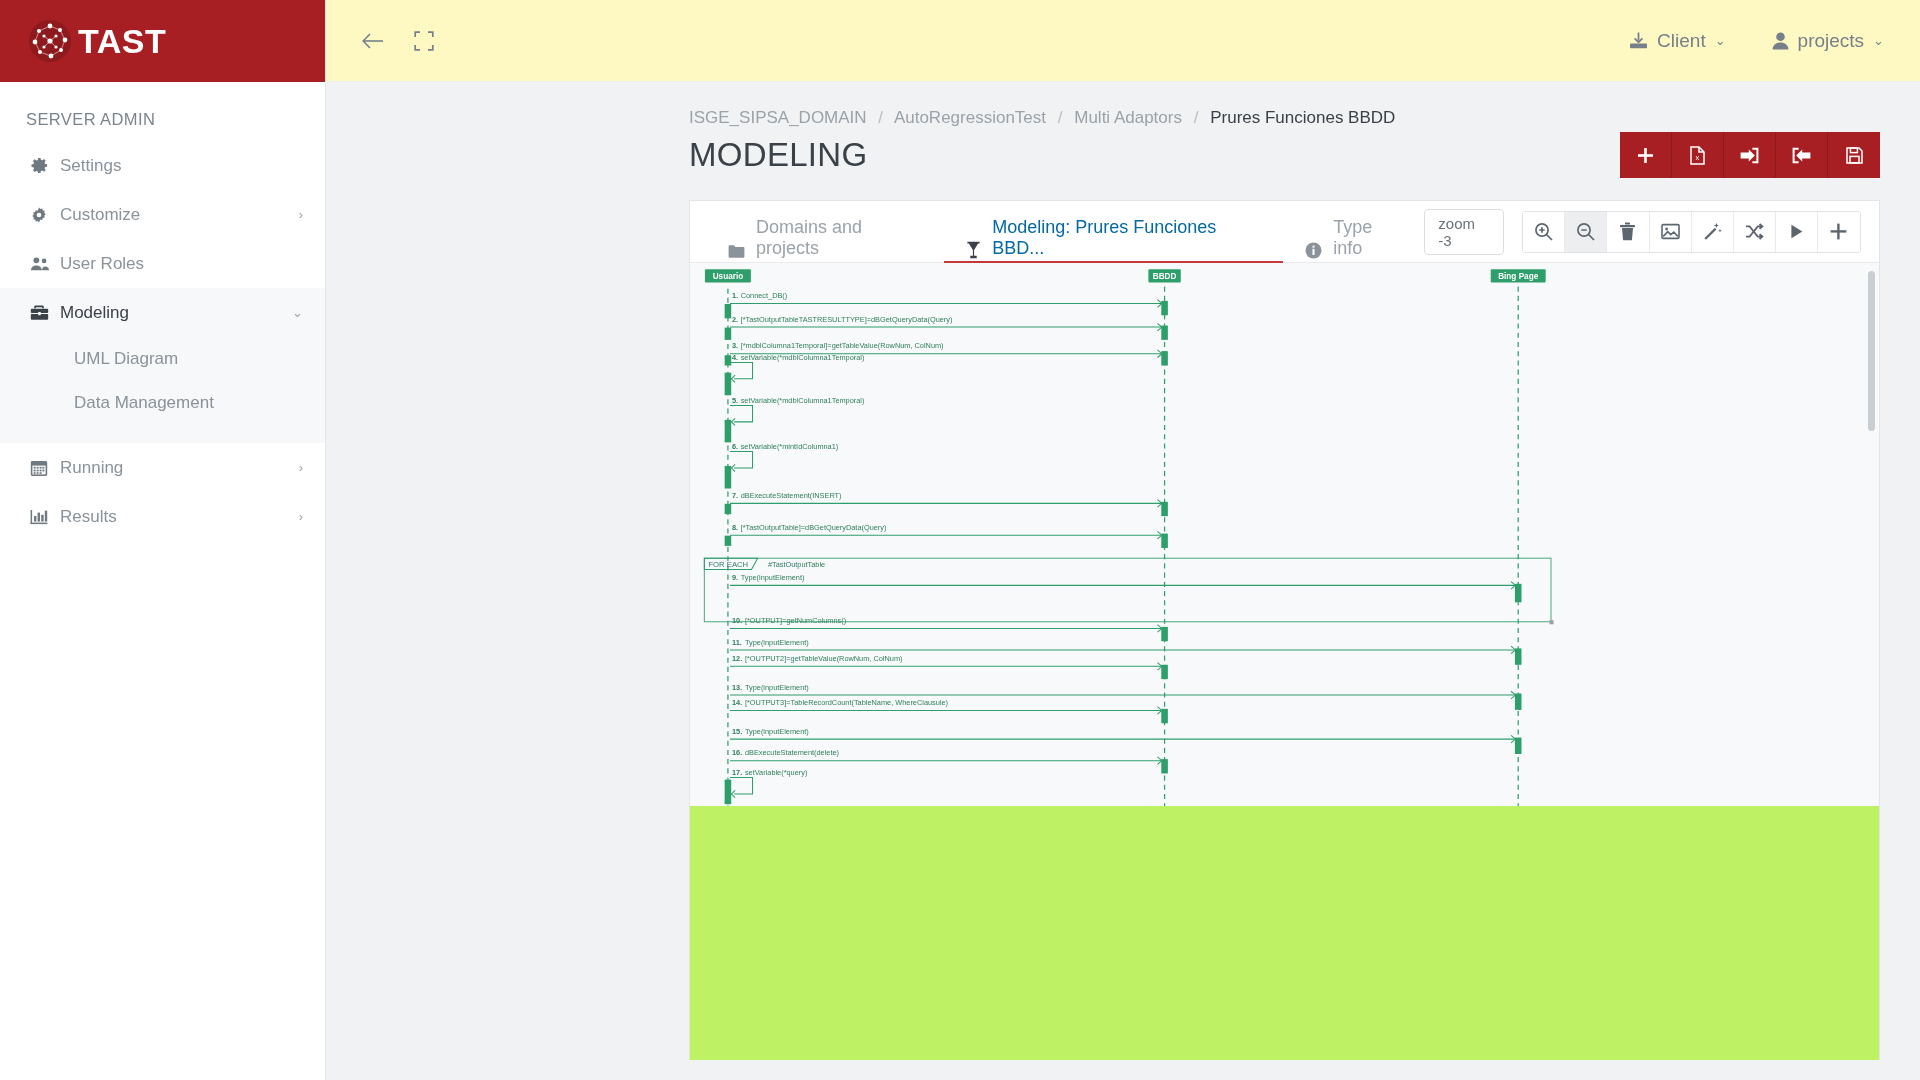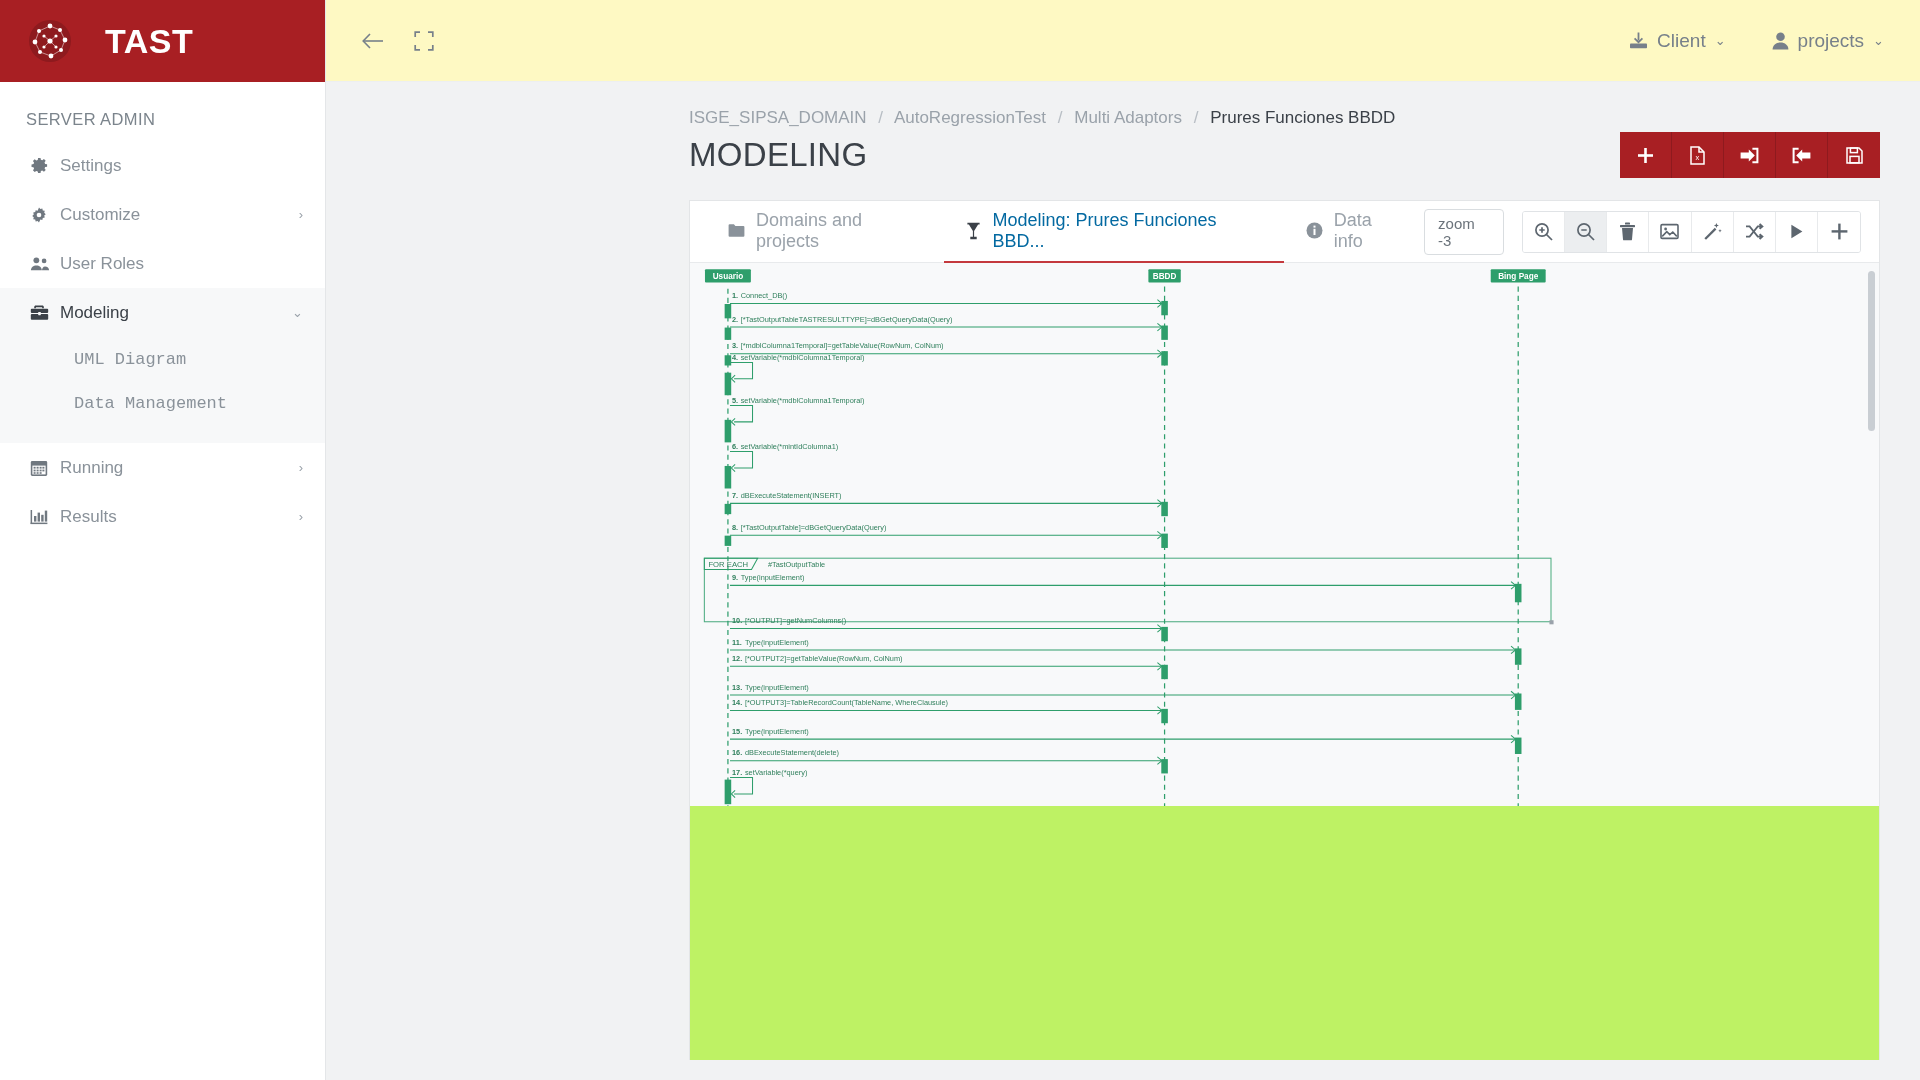--- a/index.html
+++ b/index.html
@@ -12,21 +12,21 @@
   .app { display: flex; width: 1920px; height: 1080px; }
 
   
   .sidebar {
     width: 326px; flex: 0 0 326px; height: 1080px;
     background: #ffffff; border-right: 1px solid #e4e6e8;
     display: flex; flex-direction: column;
   }
   .brand {
     height: 82px; background: #a81f23; color: #fff;
-    display: flex; align-items: center; padding-left: 26px; gap: 31px;
+    display: flex; align-items: center; padding-left: 26px; gap: 4px;
   }
   .brand-logo { width: 48px; height: 48px; position: relative; }
   .brand-title { font-size: 34px; font-weight: bold; letter-spacing: .5px; }
   .nav-section-title {
     font-size: 16.5px; color: #7b848c; letter-spacing: .4px;
     padding: 28px 0 12px 26px; font-weight: normal;
   }
   .nav-item {
     display: flex; align-items: center; height: 49px;
     padding: 0 22px 0 30px; color: #8a929a; font-size: 17px;
@@ -37,21 +37,20 @@
     justify-content: flex-start; color: #707880;
   }
   .nav-item .nav-label { flex: 1; }
   .nav-item .nav-chev { font-size: 13px; color: #9aa2aa; }
   .nav-item.active { background: #f7f8f9; color: #3b4148; }
   .nav-item.active .nav-ico { color: #3b4148; }
   .nav-sub {
     display: flex; align-items: center; height: 44px;
     padding-left: 74px; color: #8a929a; font-size: 17px; cursor: pointer;
     background: #f7f8f9;
-    font-family: Liberation Mono, monospace;
   }
 
   
   .main { flex: 1; display: flex; flex-direction: column; background: #fff; min-width: 0; }
   .topbar {
     height: 82px; display: flex; align-items: center;
     padding: 0 36px 0 34px; background: #fef9c3; border-bottom: 1px solid #edeff1;
   }
   .topbar-left { display: flex; align-items: center; gap: 28px; }
   .icon-btn {
@@ -82,21 +81,21 @@
   }
   .redbtn:last-child { border-right: none; }
 
   .panel {
     margin: 22px 40px 0 363px; background: #fff;
     border: 1px solid #e3e5e7; border-bottom: none; height: 860px;
     display: flex; flex-direction: column; overflow: hidden;
   }
   .tabbar { display: flex; align-items: center; height: 62px; border-bottom: 1px solid #e8eaec; padding: 0 8px 0 16px; }
   .tab {
-    display: flex; align-items: center; gap: 11px; padding: 16px 22px;
+    display: flex; align-items: flex-end; gap: 11px; padding: 2px 22px;
     height: 62px; font-size: 18px; color: #9aa2aa; cursor: pointer;
     border-bottom: 2px solid transparent; position: relative;
   }
   .tab.active { color: #0369a1; border-bottom: 2px solid #c4393d; }
   .tab .t-ico { color: #8a929a; display: flex; }
   .tab.active .t-ico { color: #3b4148; }
   .toolbar { margin-left: auto; display: flex; align-items: center; gap: 18px; padding-right: 10px; }
   .zoom-pill {
     border: 1px solid #d9dde0; border-radius: 4px; padding: 5px 13px;
     font-size: 15px; color: #6b737b; background: #fff;
@@ -373,21 +372,21 @@
             <span>Modeling: Prures Funciones BBD...</span>
           </div>
           <div class="tab">
             <span class="t-ico">
               <svg width="17" height="17" viewBox="0 0 17 17" fill="currentColor">
                   <circle cx="8.5" cy="8.5" r="8"></circle>
                   <rect x="7.5" y="6.8" width="2" height="6.2" fill="#fff"></rect>
                   <rect x="7.5" y="3.6" width="2" height="2" fill="#fff"></rect>
                 </svg>
             </span>
-            <span>Data info</span>
+            <span>Type info</span>
           </div>
 
           <div class="toolbar">
             <span class="zoom-pill">zoom -3</span>
             <div class="tool-group">
               <button class="tool-btn">
                 <svg width="19" height="19" viewBox="0 0 19 19" fill="none" stroke="currentColor" stroke-width="1.7">
                     <circle cx="8" cy="8" r="6.1"></circle>
                     <path d="M12.5 12.5L18 18"></path>
                     <path d="M8 5.3v5.4M5.3 8h5.4"></path>

